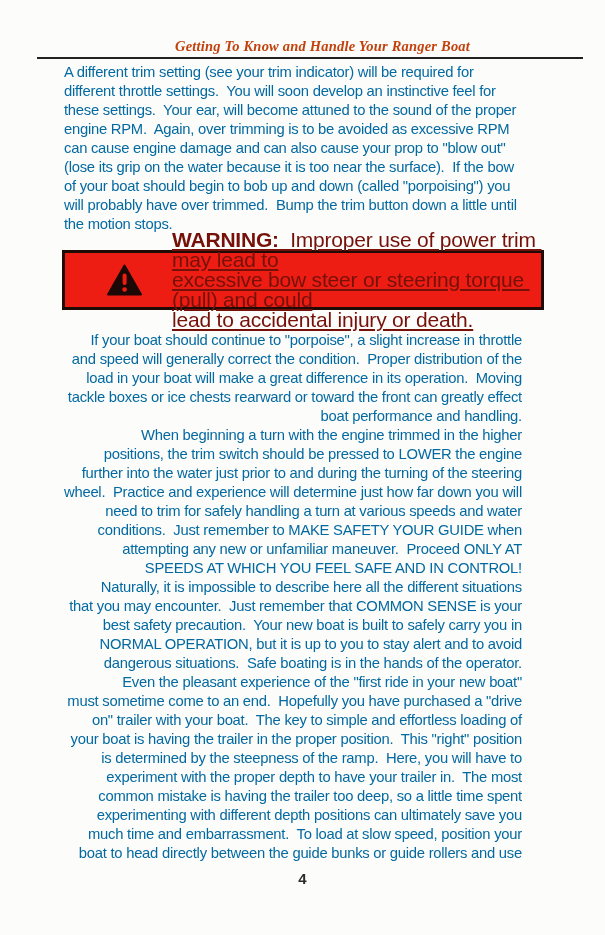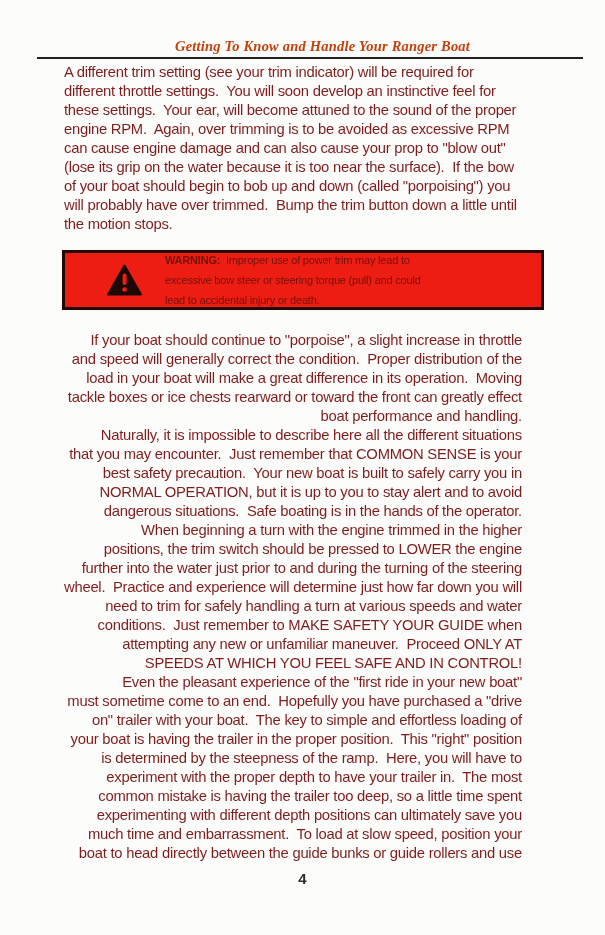--- a/index.html
+++ b/index.html
@@ -31,21 +31,21 @@
     top: 57px; left: 37px;
     width: 546px; height: 2px;
     background: #222020;
   }
   .para {
     position: absolute;
     white-space: pre;
     font-size: 14.8px;
     line-height: 19px;
     letter-spacing: -0.25px;
-    color: #7f1d1d;
+    color: #0369a1;
   }
   .para-first { top: 63px; left: 64px; }
   .flow {
     position: absolute;
     top: 331px; left: 64px;
   }
   .flow .para { position: static; text-align: right; }
   .indent { text-indent: 26px; }
   .warning {
     position: absolute;
@@ -55,25 +55,26 @@
     border: 3px solid #1f0a06;
     display: flex;
     align-items: center;
   }
   .tri-icon {
     flex: 0 0 auto;
     margin-left: 42px;
     display: block;
   }
   .warn-text {
-    margin-left: 23px;
+    margin-left: 30px;
     white-space: pre-wrap;
-    font-size: 11px;
+    font-size: 21px;
     line-height: 20px;
     letter-spacing: -0.2px;
+    text-decoration: underline;
   }
   .warn-label { font-weight: bold; }
   .page-number {
     position: absolute;
     top: 870px; left: 0; width: 100%;
     text-align: center;
     font-size: 15px;
     font-weight: bold;
     color: #2e2c2b;
     letter-spacing: 0.2px;
@@ -108,33 +109,33 @@
 excessive bow steer or steering torque (pull) and could
 lead to accidental injury or death.</span></div>
   </div>
 
   <div class="flow">
     <div class="para indent">If your boat should continue to "porpoise", a slight increase in throttle
 and speed will generally correct the condition.  Proper distribution of the
 load in your boat will make a great difference in its operation.  Moving
 tackle boxes or ice chests rearward or toward the front can greatly effect
 boat performance and handling.</div>
-    <div class="para indent">Naturally, it is impossible to describe here all the different situations
-that you may encounter.  Just remember that COMMON SENSE is your
-best safety precaution.  Your new boat is built to safely carry you in
-NORMAL OPERATION, but it is up to you to stay alert and to avoid
-dangerous situations.  Safe boating is in the hands of the operator.</div>
     <div class="para indent">When beginning a turn with the engine trimmed in the higher
 positions, the trim switch should be pressed to LOWER the engine
 further into the water just prior to and during the turning of the steering
 wheel.  Practice and experience will determine just how far down you will
 need to trim for safely handling a turn at various speeds and water
 conditions.  Just remember to MAKE SAFETY YOUR GUIDE when
 attempting any new or unfamiliar maneuver.  Proceed ONLY AT
 SPEEDS AT WHICH YOU FEEL SAFE AND IN CONTROL!</div>
+    <div class="para indent">Naturally, it is impossible to describe here all the different situations
+that you may encounter.  Just remember that COMMON SENSE is your
+best safety precaution.  Your new boat is built to safely carry you in
+NORMAL OPERATION, but it is up to you to stay alert and to avoid
+dangerous situations.  Safe boating is in the hands of the operator.</div>
     <div class="para indent">Even the pleasant experience of the "first ride in your new boat"
 must sometime come to an end.  Hopefully you have purchased a "drive
 on" trailer with your boat.  The key to simple and effortless loading of
 your boat is having the trailer in the proper position.  This "right" position
 is determined by the steepness of the ramp.  Here, you will have to
 experiment with the proper depth to have your trailer in.  The most
 common mistake is having the trailer too deep, so a little time spent
 experimenting with different depth positions can ultimately save you
 much time and embarrassment.  To load at slow speed, position your
 boat to head directly between the guide bunks or guide rollers and use</div>

